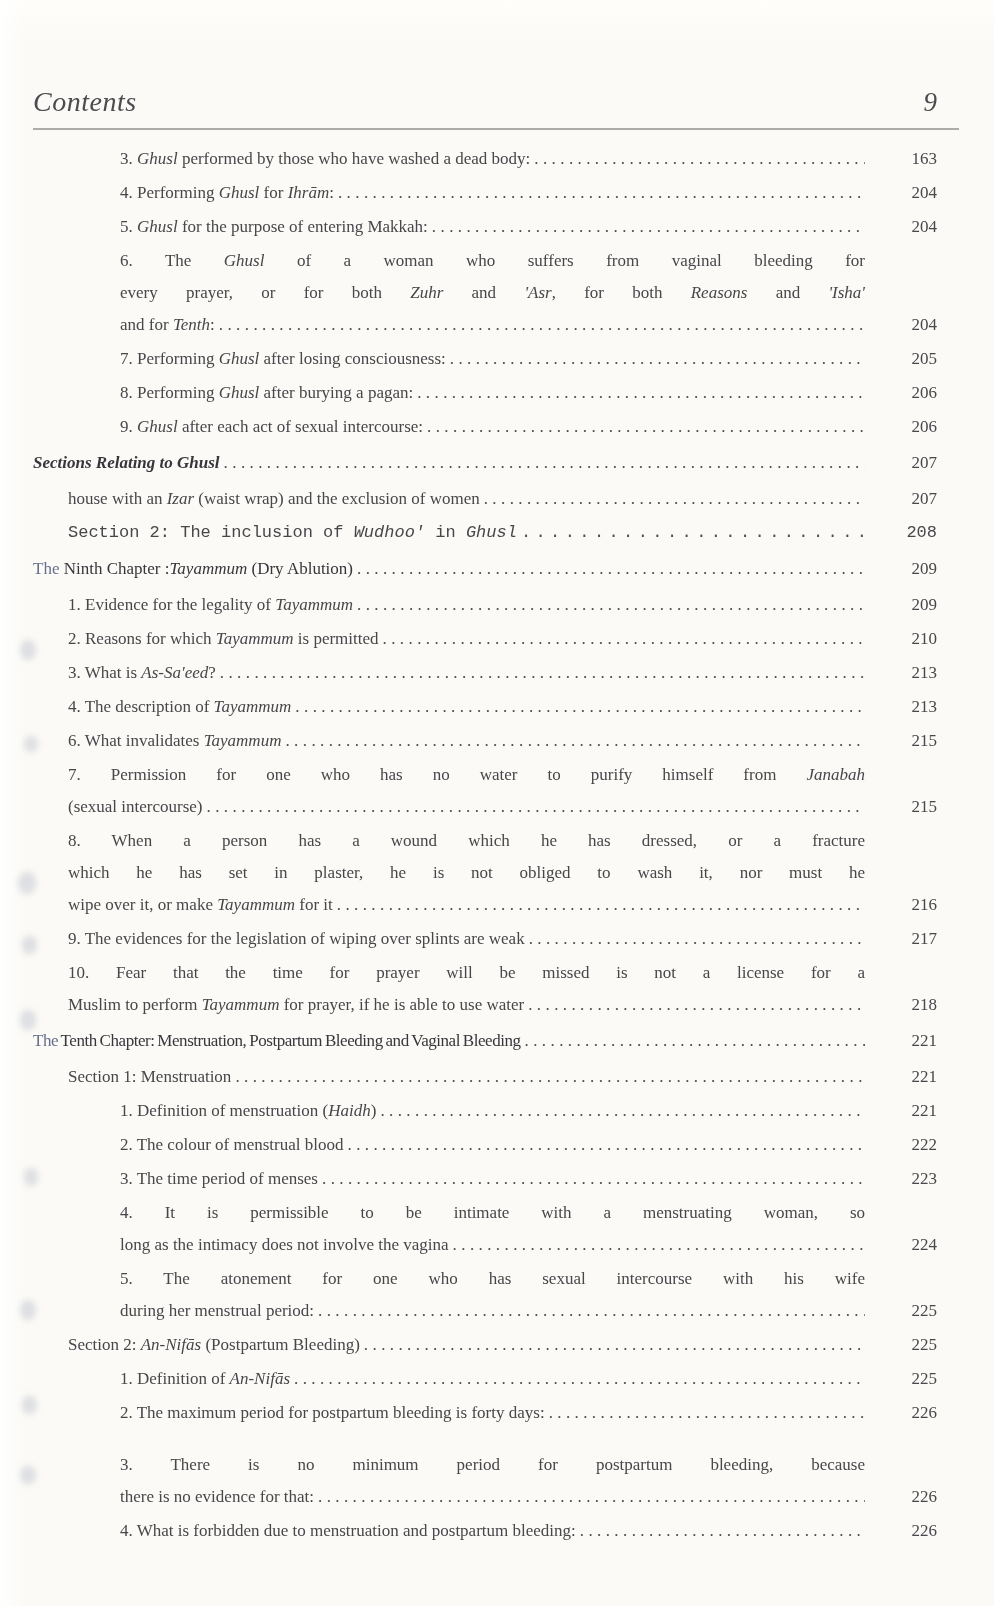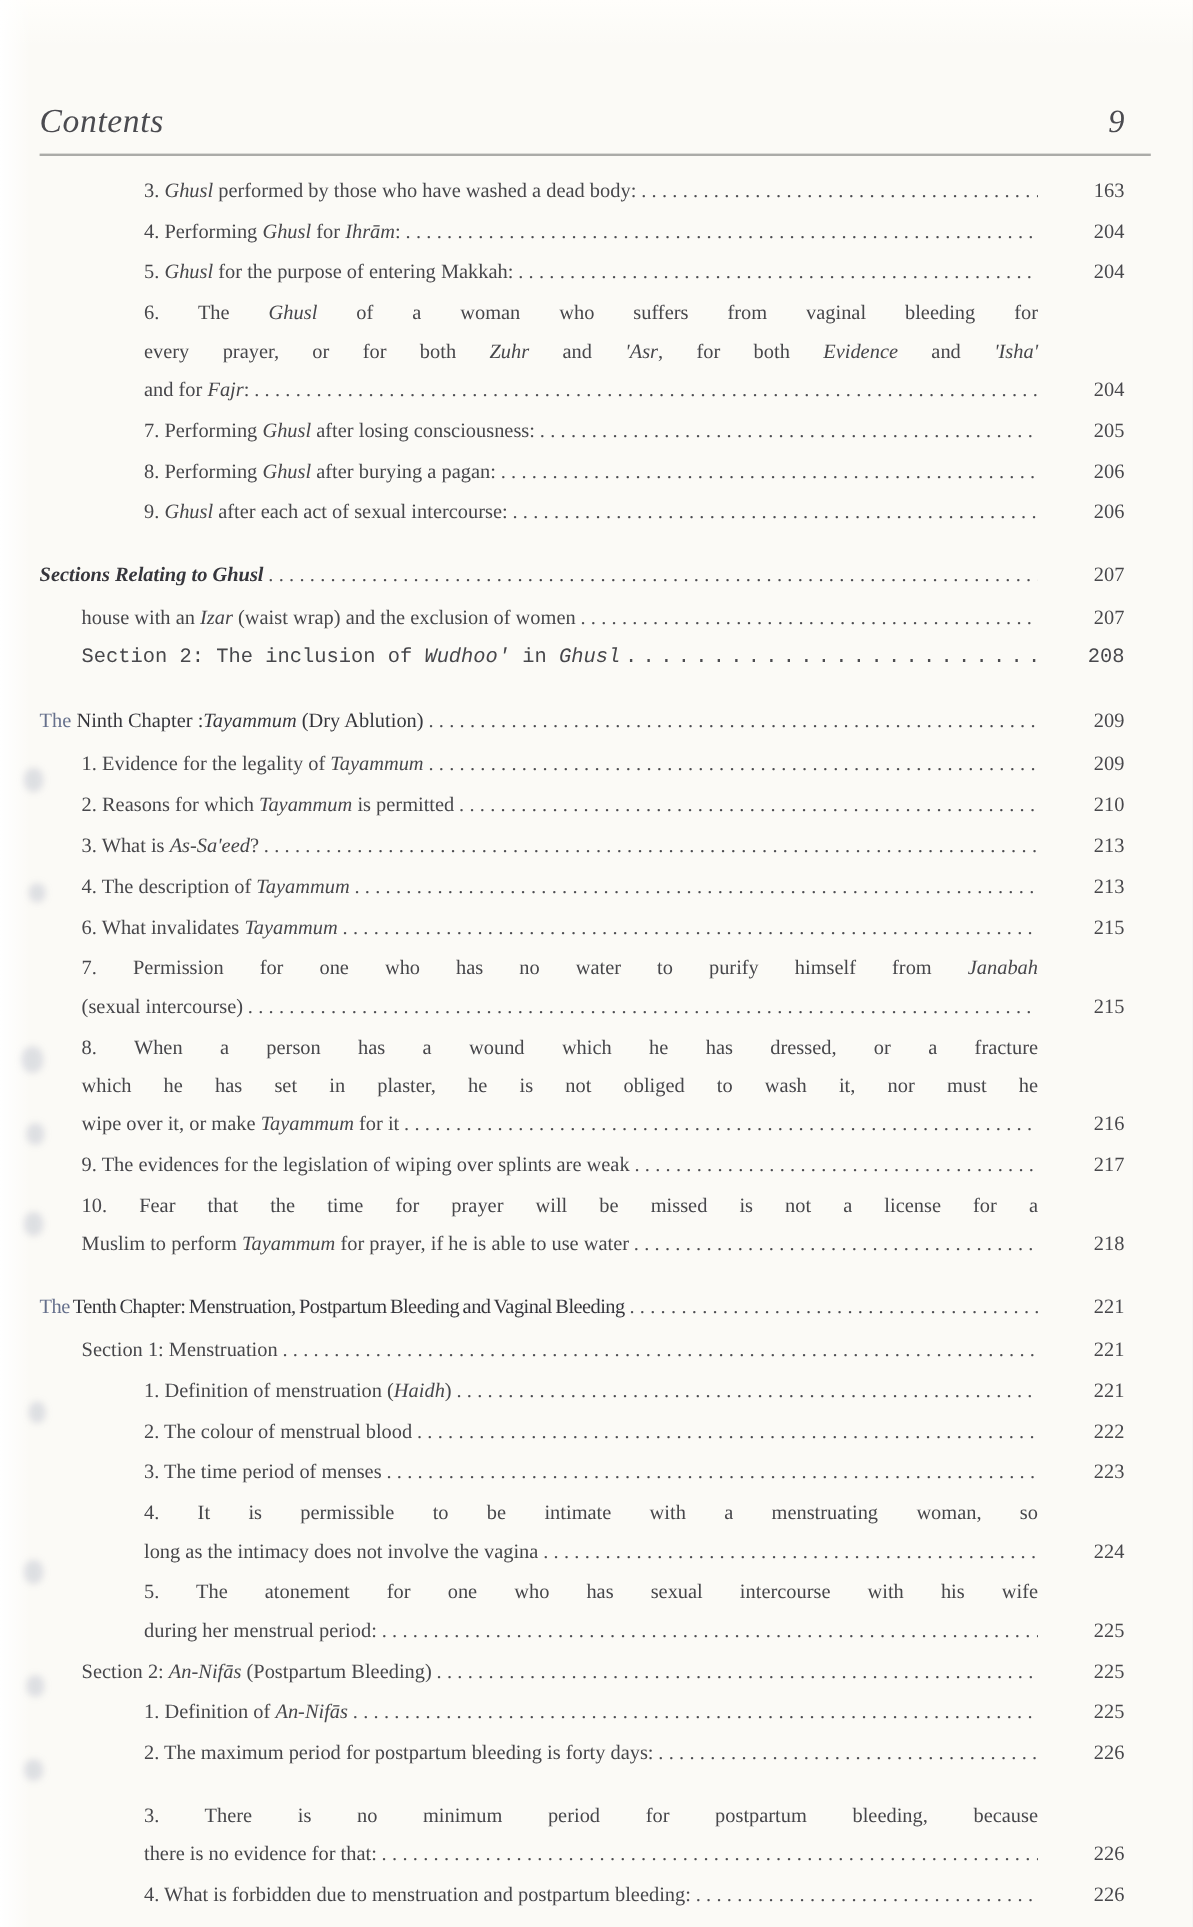--- a/index.html
+++ b/index.html
@@ -21,21 +21,21 @@
     display:flex; justify-content:space-between; align-items:baseline;
     font-style:italic; font-size:28px; color:#4b4b50;
   }
   .hdr-title { letter-spacing:0.5px; }
   .hdr-num { font-size:27px; }
   .rule {
     height:2px; background:#9c9c9a; margin:10px -22px 0 0; opacity:0.85;
   }
   .toc { margin-top:13px; font-size:17px; line-height:32px; }
   .entry { margin-top:2px; }
-  .entry.lvl0 { margin-top:20px; margin-bottom:4px; }
+  .entry.lvl0 { margin-top:4px; margin-bottom:4px; }
   .jline { text-align:justify; text-align-last:justify; padding-right:72px; }
   .lastline { display:flex; align-items:baseline; }
   .ltext { white-space:nowrap; }
   .dots {
     flex:1 1 auto; overflow:hidden; white-space:nowrap;
     letter-spacing:4.4px; margin-left:4px; color:#4c4c50;
   }
   .dots::after { content:"..........................................................................................................................................."; }
   .pg { flex:0 0 72px; text-align:right; color:#48484c; }
   .entry.bold .ltext, .entry.bold .jline { font-weight:normal; color:#36363c; }
@@ -74,23 +74,23 @@
       </div>
       <div class="entry lvl2" style="padding-left: 87px;">
         <div class="lastline">
           <span class="ltext"><span class="">5. </span><span class="it ">Ghusl</span><span class=""> for the purpose of entering Makkah:</span></span>
           <span class="dots"></span>
           <span class="pg">204</span>
         </div>
       </div>
       <div class="entry lvl2" style="padding-left: 87px;">
         <div class="jline"><span class="">6. The </span><span class="it ">Ghusl</span><span class=""> of a woman who suffers from vaginal bleeding for</span></div>
-        <div class="jline"><span class="">every prayer, or for both </span><span class="it ">Zuhr</span><span class=""> and </span><span class="it ">'Asr</span><span class="">, for both </span><span class="it ">Evidence</span><span class=""> and </span><span class="it ">'Isha'</span></div>
-        <div class="lastline">
-          <span class="ltext"><span class="">and for </span><span class="it ">Fajr</span><span class="">:</span></span>
+        <div class="jline"><span class="">every prayer, or for both </span><span class="it ">Zuhr</span><span class=""> and </span><span class="it ">'Asr</span><span class="">, for both </span><span class="it ">Reasons</span><span class=""> and </span><span class="it ">'Isha'</span></div>
+        <div class="lastline">
+          <span class="ltext"><span class="">and for </span><span class="it ">Tenth</span><span class="">:</span></span>
           <span class="dots"></span>
           <span class="pg">204</span>
         </div>
       </div>
       <div class="entry lvl2" style="padding-left: 87px;">
         <div class="lastline">
           <span class="ltext"><span class="">7. Performing </span><span class="it ">Ghusl</span><span class=""> after losing consciousness:</span></span>
           <span class="dots"></span>
           <span class="pg">205</span>
         </div>

